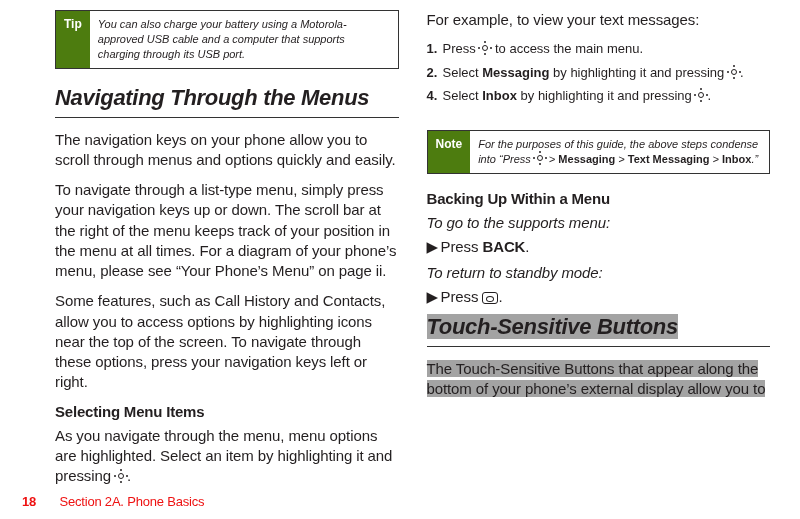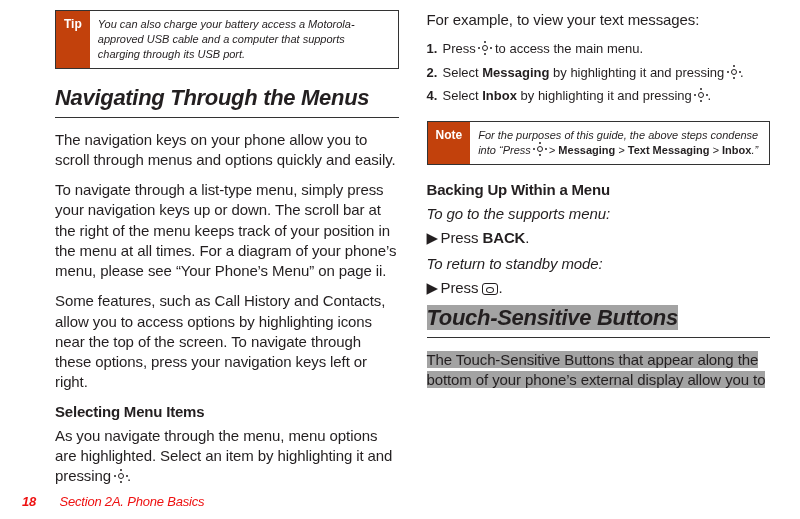--- a/index.html
+++ b/index.html
@@ -22,21 +22,21 @@
   }
   .col { flex:1 1 0; min-width:0; }
 
   
   .infobox {
     display:flex;
     border:1px solid #333;
     margin-bottom:16px;
   }
   .infobox .label-cell {
-    background:#c2410c;
+    background:#4d7c0f;
     color:#fff;
     font-weight:bold;
     padding:6px 8px;
     white-space:nowrap;
     font-size:12px;
   }
   .infobox .body-cell {
     padding:6px 8px;
     font-style:italic;
     font-weight:500;
@@ -64,21 +64,21 @@
     font-size:15px;
     font-weight:600;
     margin:8px 0 6px 0;
     letter-spacing:-0.2px;
   }
   p.lead-in-italic {
     font-style:italic;
     margin-bottom:4px;
   }
 
-  ol.steps { list-style:none; padding:0; margin:0 0 16px 0; }
+  ol.steps { list-style:none; padding:0; margin:0 0 25px 0; }
   ol.steps li { margin-bottom:6px; padding-left:20px; text-indent:-20px; line-height:1.35;}
   ol.steps li .num {font-weight:bold; display:inline-block; width:16px; text-indent:0;}
   ol.steps li b {font-weight:bold;}
 
   .bullet-line { padding-left:20px; text-indent:-20px; margin-bottom:6px;}
   .bullet-line .tri {display:inline-block; width:14px; text-indent:0;}
   .bullet-line b {font-weight:bold;}
 
   
   .nav-icon {
@@ -103,36 +103,36 @@
     content:""; position:absolute; left:3px; top:3px; width:6px; height:4px;
     border:1px solid #231f20; border-radius:50%;
   }
 
   
   .hl {background:#a3a3a3;}
 
   
   .footer {
     position:absolute; bottom:10px; left:22px;
-    font-style:italic; font-size:13px; color:#e11;
+    font-size:13px; color:#e11;
     letter-spacing:-0.2px;
   }
   .footer .pg { font-weight:600; margin-right:20px;}
 </style>
 </head>
 <body>
 
 <div class="page">
   <div class="columns">
 
     <div class="col">
 
       <div class="infobox">
         <div class="label-cell">Tip</div>
-        <div class="body-cell">You can also charge your battery access a Motorola-approved USB cable and a computer that supports charging through its USB port.</div>
+        <div class="body-cell">You can also charge your battery using a Motorola-approved USB cable and a computer that supports charging through its USB port.</div>
       </div>
 
       <h2 class="section-title">Navigating Through the Menus</h2>
       <hr class="title-rule">
 
       <p>The navigation keys on your phone allow you to scroll through menus and options quickly and easily.</p>
       <p>To navigate through a list-type menu, simply press your navigation keys up or down. The scroll bar at the right of the menu keeps track of your position in the menu at all times. For a diagram of your phone’s menu, please see “Your Phone’s Menu” on page ii.</p>
       <p>Some features, such as Call History and Contacts, allow you to access options by highlighting icons near the top of the screen. To navigate through these options, press your navigation keys left or right.</p>
 
       <h3 class="subhead">Selecting Menu Items</h3>

